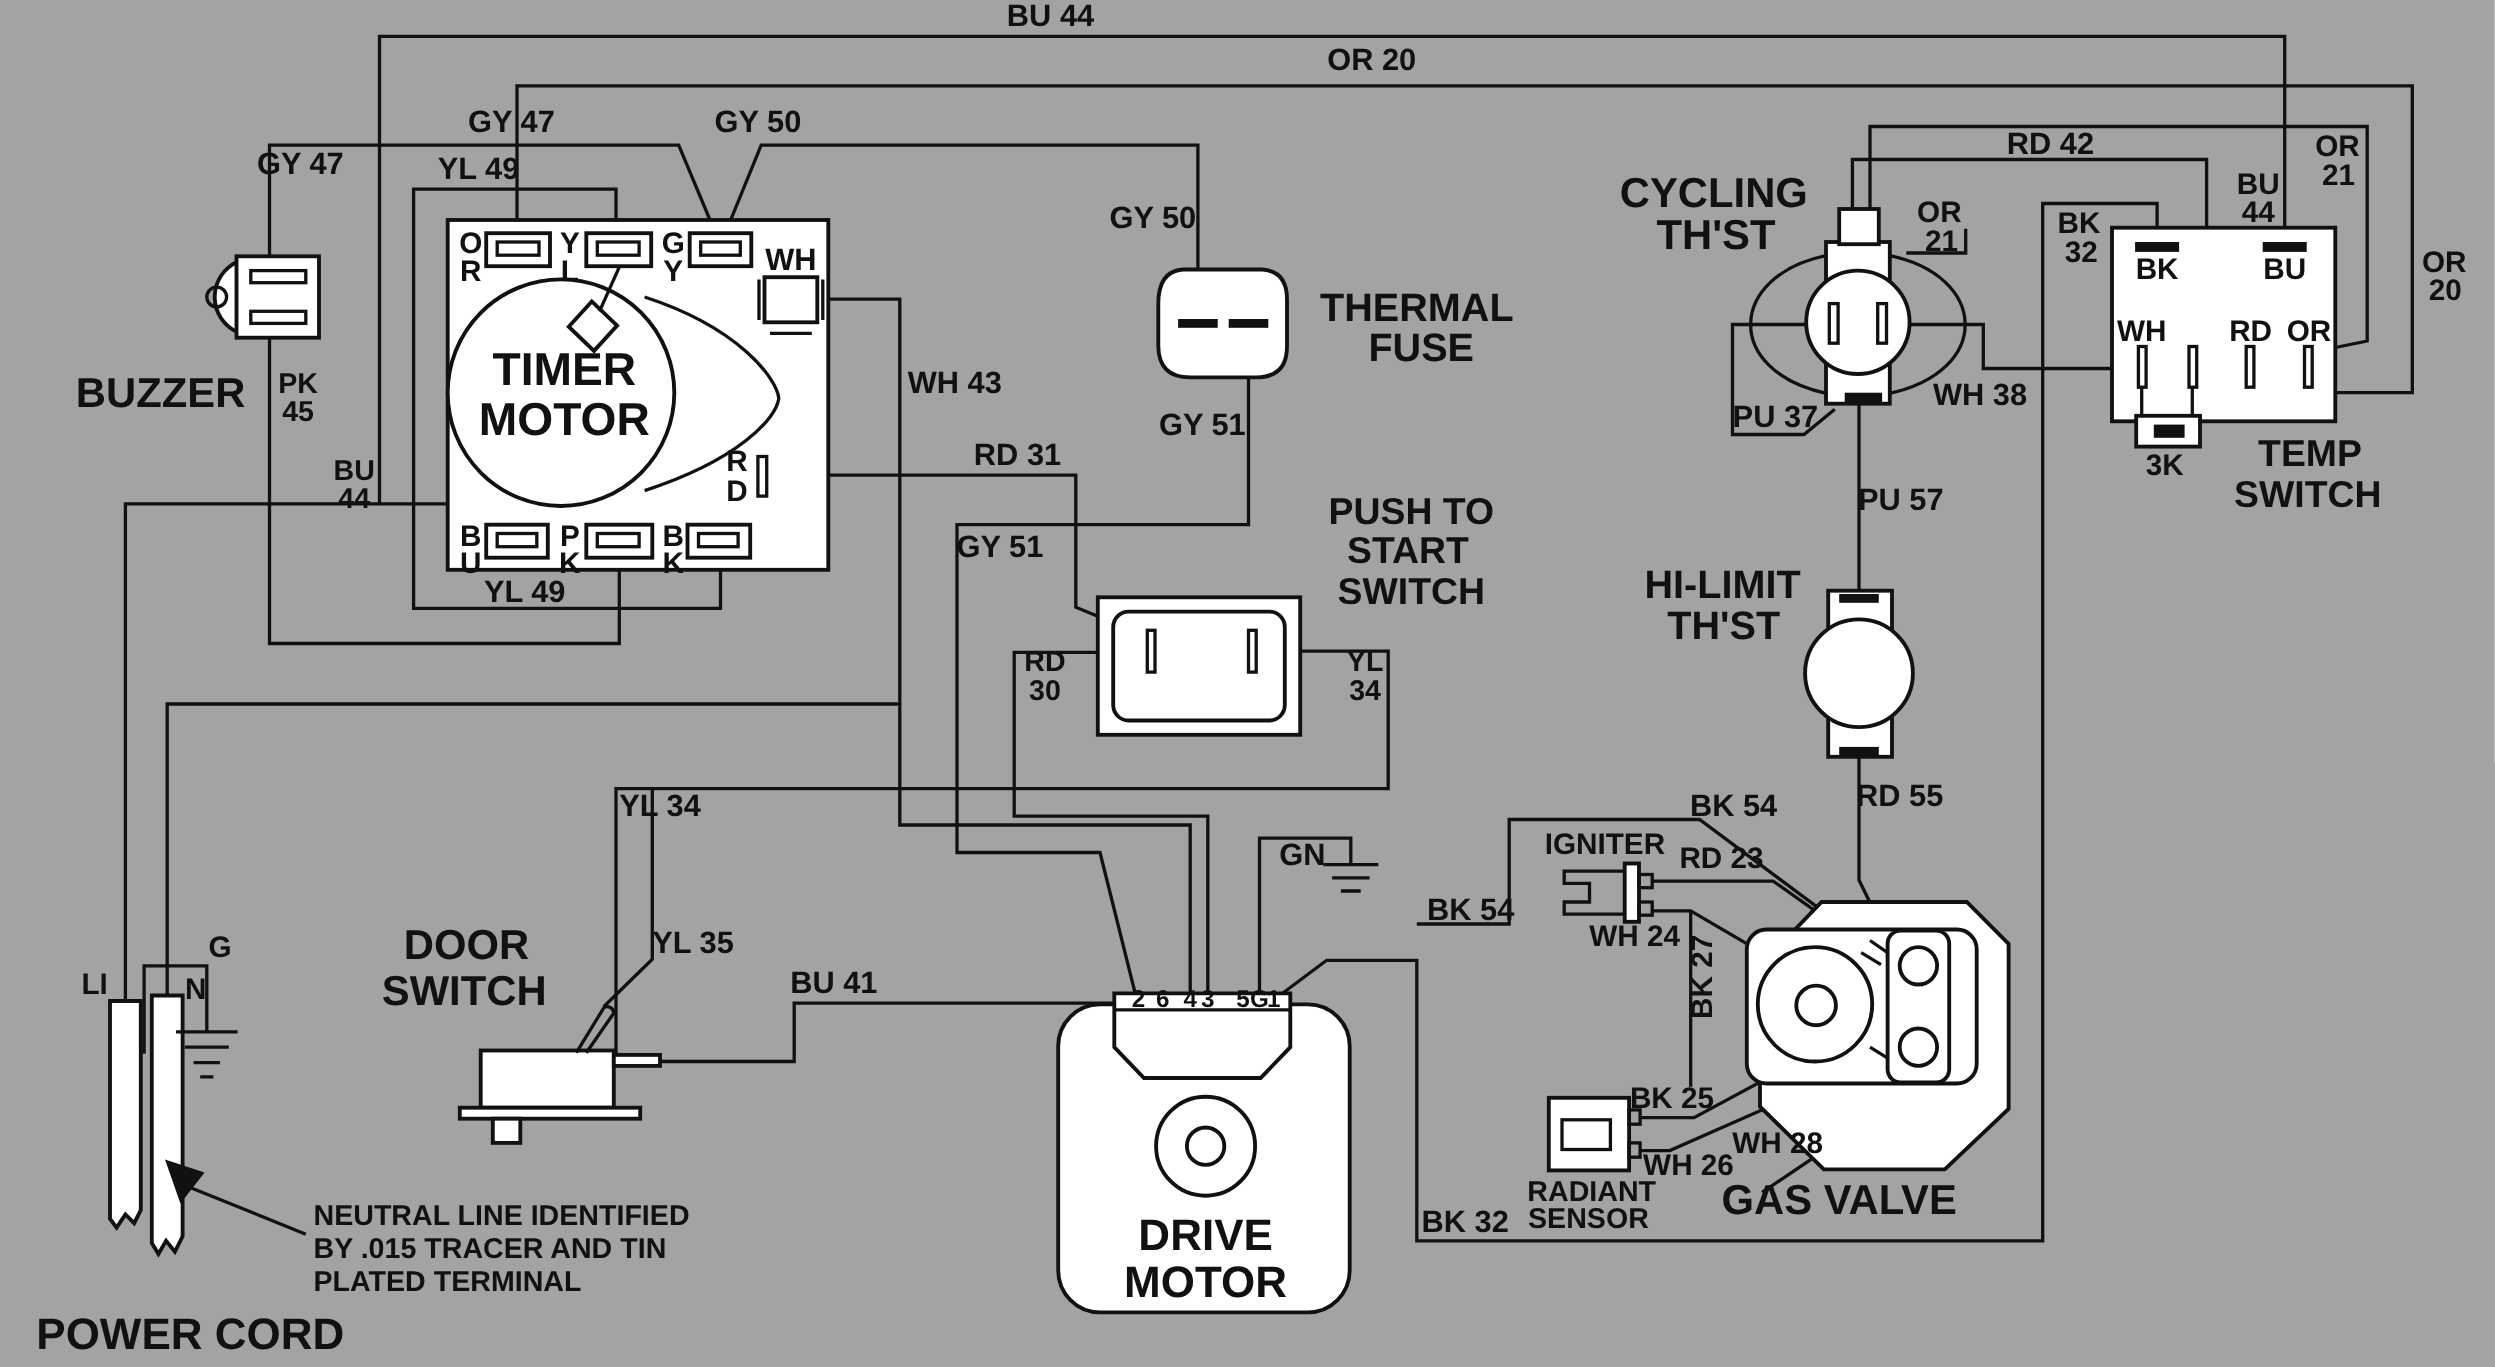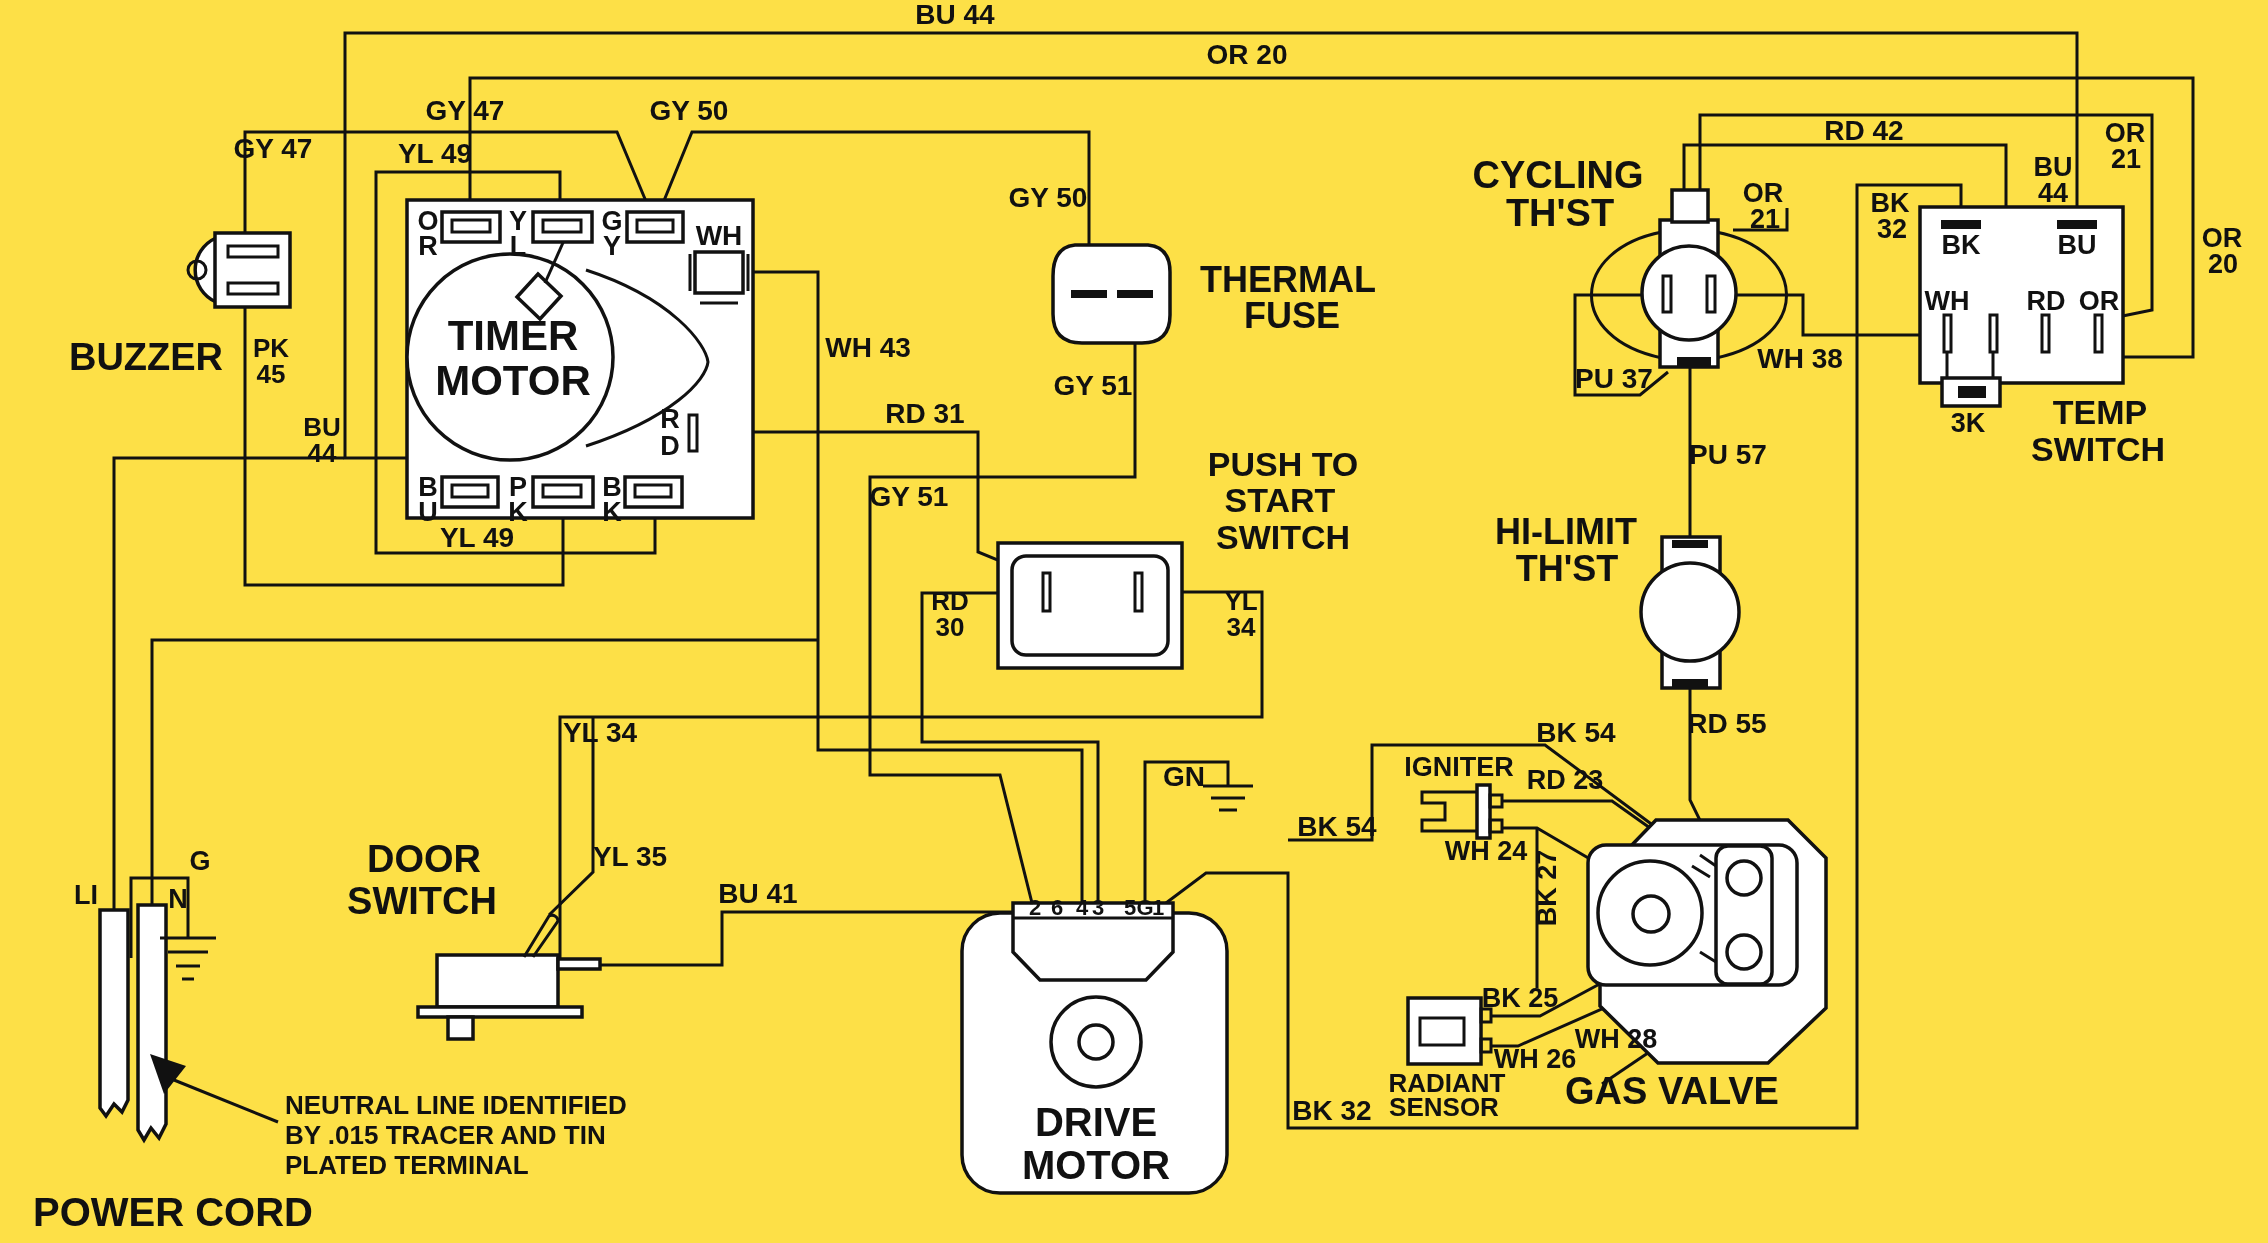--- a/index.html
+++ b/index.html
@@ -1,16 +1,16 @@
 <!DOCTYPE html>
 <html><head>
 <meta charset="utf-8">
 <style>
   html,body{margin:0;padding:0;background:#ffffff;}
-  .stage{width:2268px;height:1243px;background:#fde047;position:relative;font-family:"Liberation Sans",sans-serif;}
+  .stage{width:2268px;height:1243px;background:#a3a3a3;position:relative;font-family:"Liberation Sans",sans-serif;}
   svg{display:block;}
   svg text{font-family:"Liberation Sans","DejaVu Sans",sans-serif;fill:#111;font-weight:bold;text-anchor:middle;}
   .wire{fill:none;stroke:#111;stroke-width:3;}
   .shape{fill:#fff;stroke:#111;stroke-width:3.5;}
   .thin{fill:none;stroke:#111;stroke-width:3;}
   .solid{fill:#111;stroke:none;}
   .s22{font-size:22px;} .s26{font-size:26px;} .s27{font-size:27px;} .s28{font-size:28px;}
   .s34{font-size:34px;} .s36{font-size:36px;} .s38{font-size:38px;} .s40{font-size:40px;} .s42{font-size:42px;}
   .ta-s{text-anchor:start;}
 </style>

